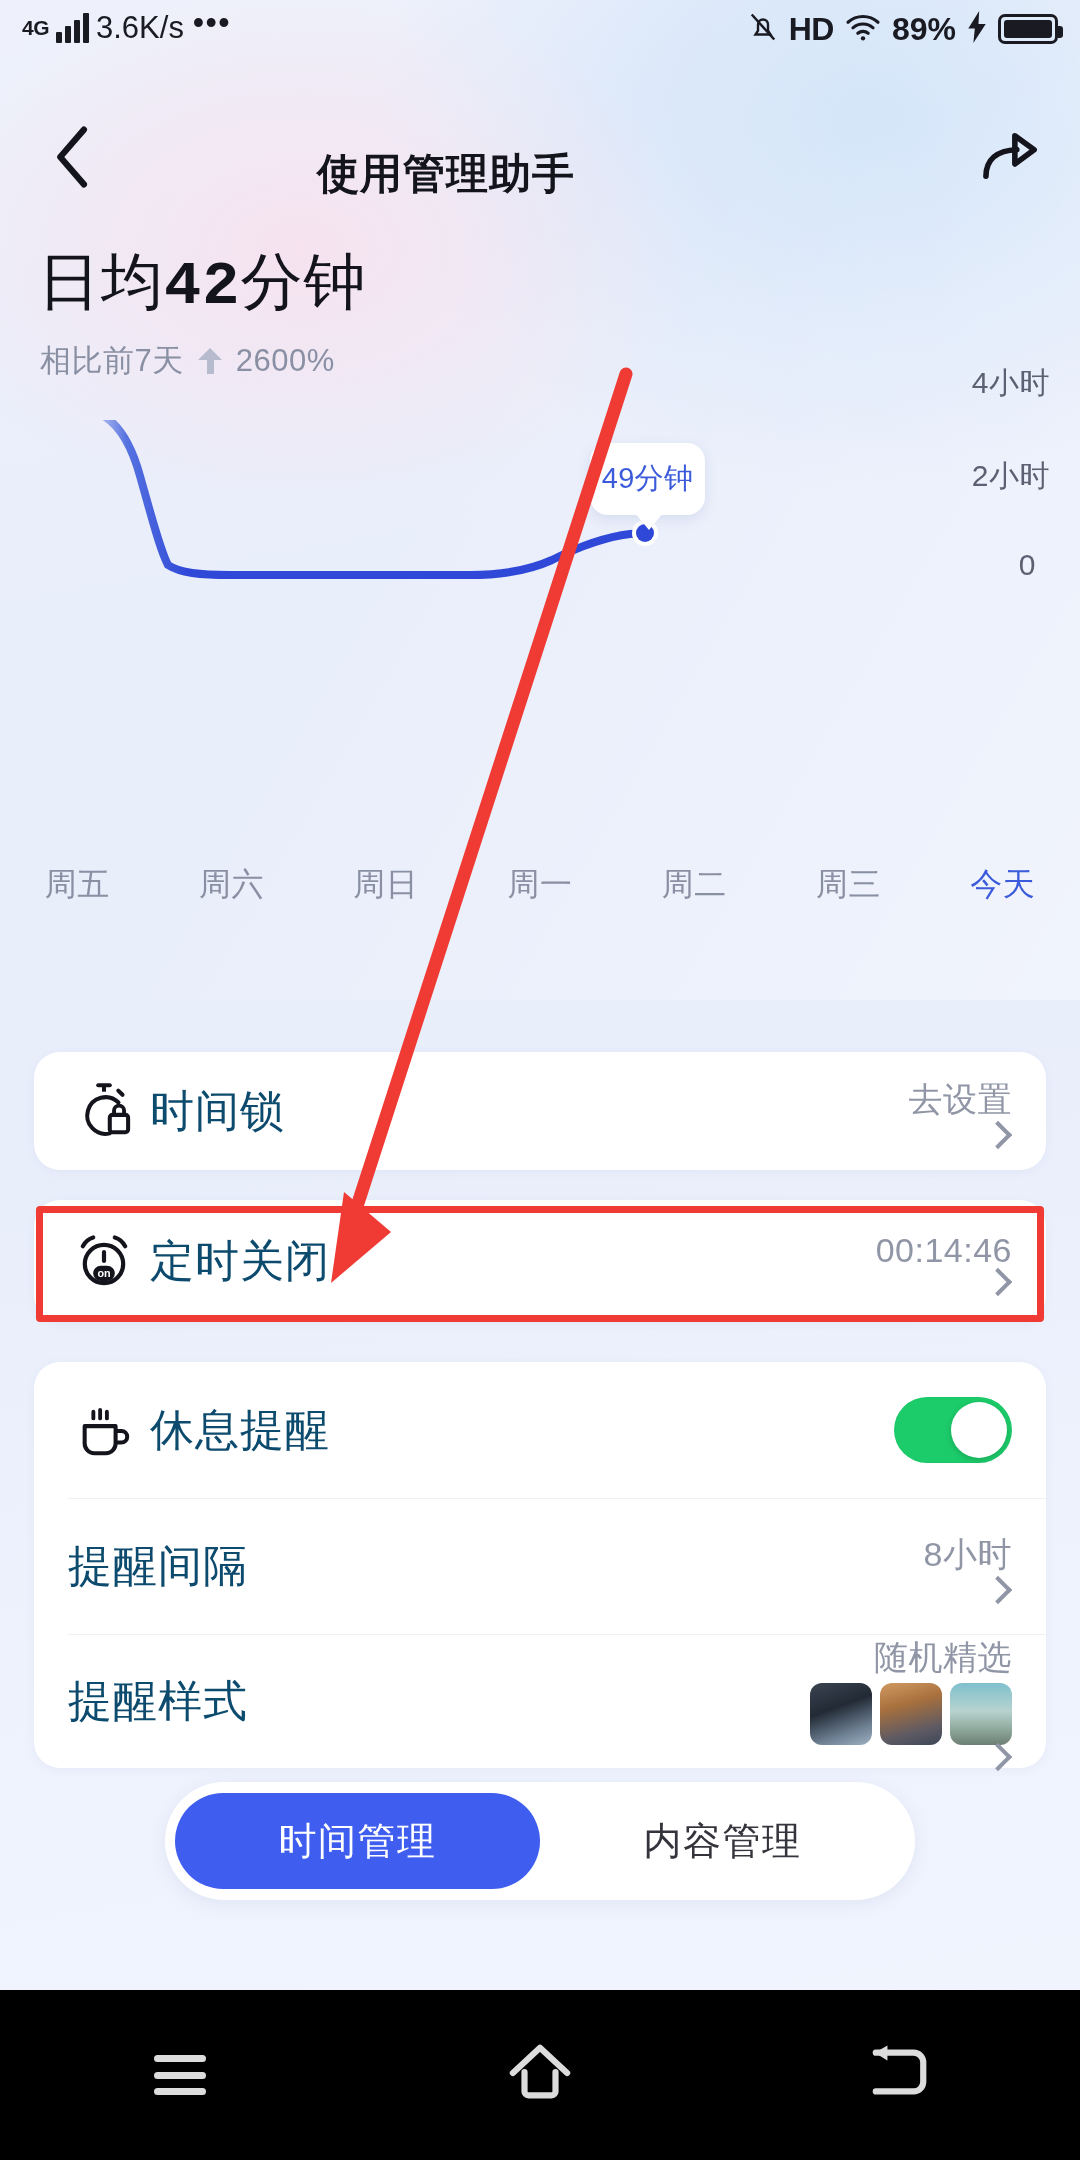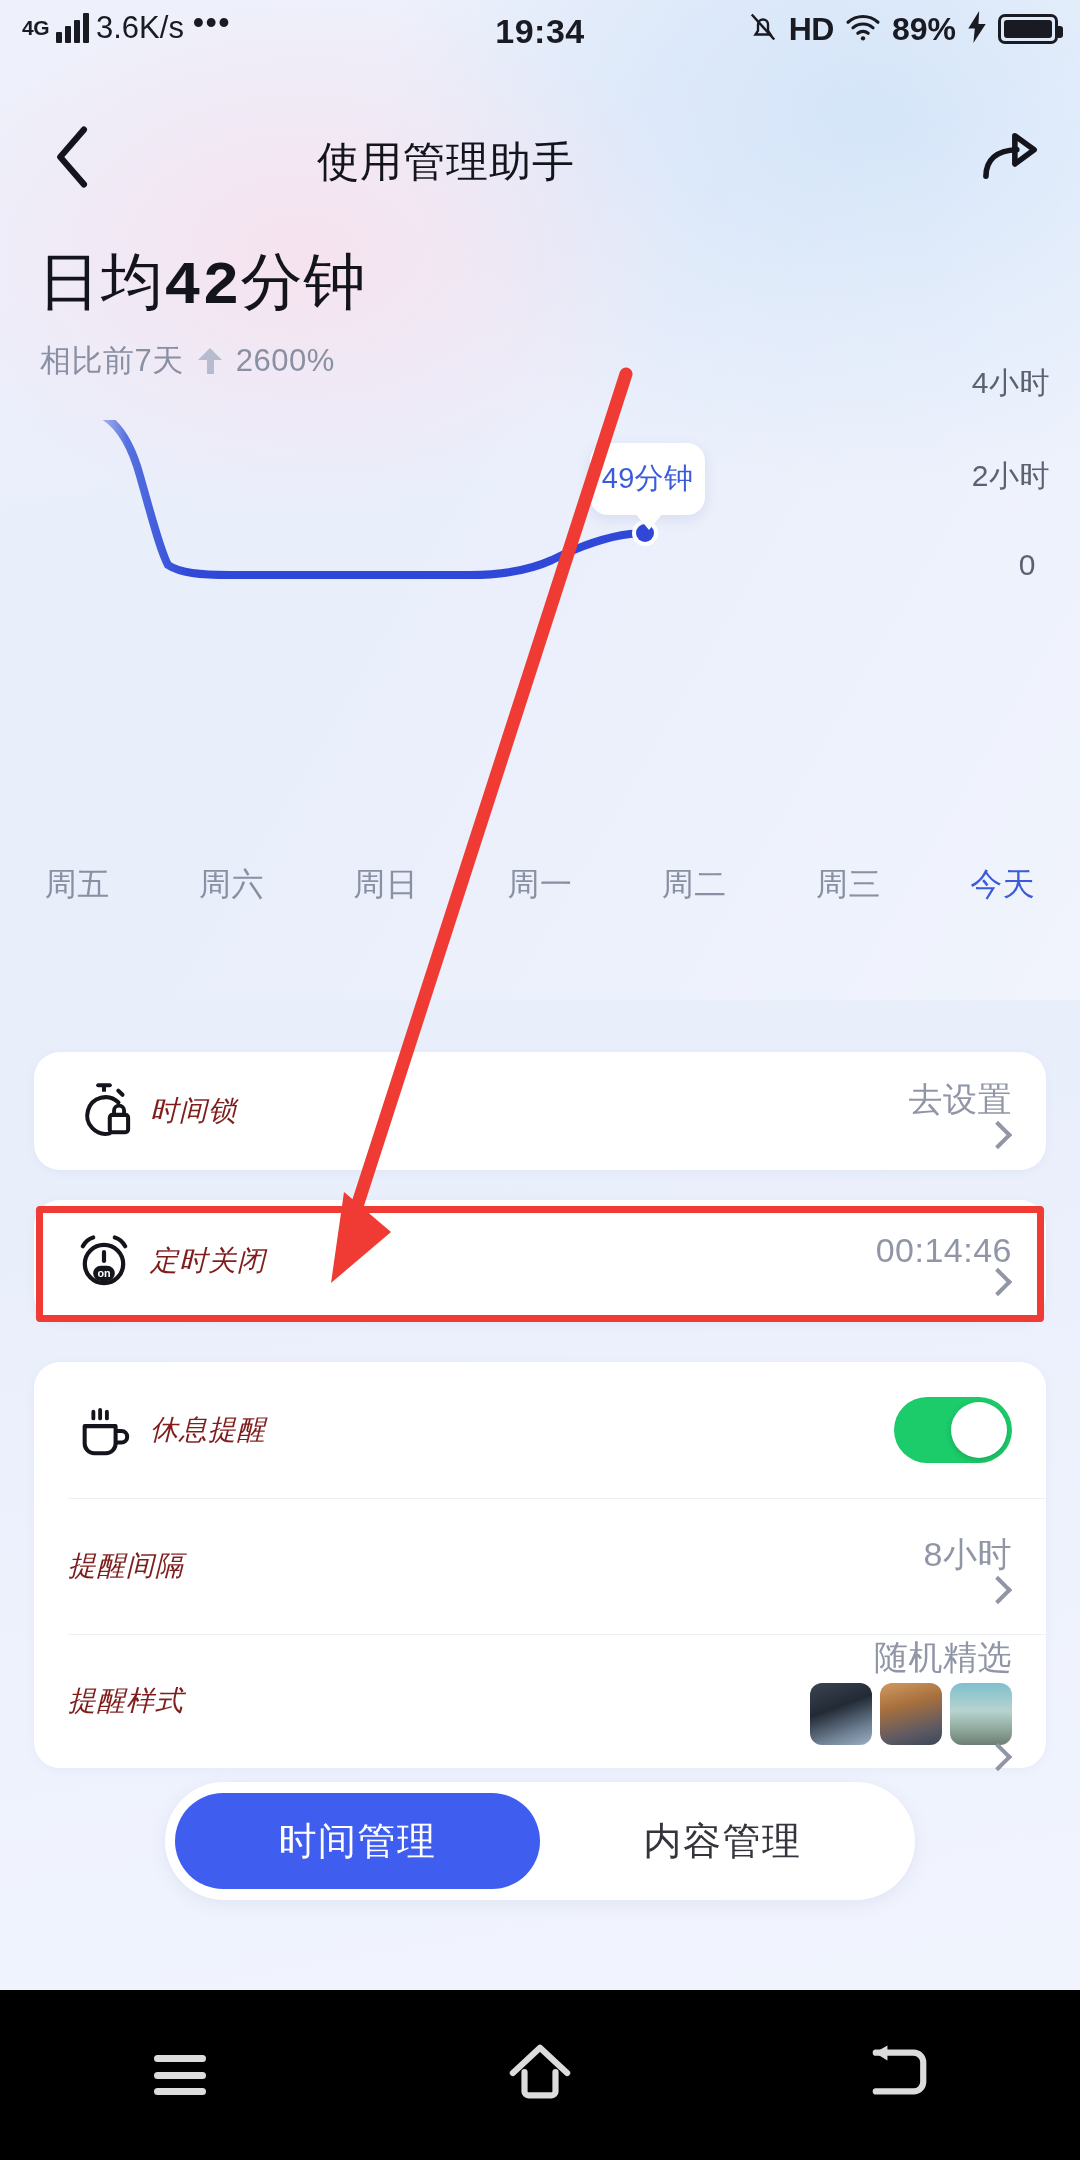--- a/index.html
+++ b/index.html
@@ -50,23 +50,23 @@
   .batt::after{ content:""; position:absolute; right:-8px; top:9px; width:5px; height:12px;
                 background:#1a1a22; border-radius:0 3px 3px 0;}
   .batt i{ display:block; width:100%; height:100%; background:#1a1a22; border-radius:3px;}
 
   
   .titlebar{ position:absolute; left:0; top:112px; width:1080px; height:92px; }
   .back-btn{ position:absolute; left:30px; top:4px; width:86px; height:86px;
              display:flex; align-items:center; justify-content:center; }
   .share-btn{ position:absolute; right:26px; top:4px; width:86px; height:86px;
               display:flex; align-items:center; justify-content:center;}
-  .page-title{ position:absolute; left:0; top:4px; width:892px; height:92px;
+  .page-title{ position:absolute; left:0; top:16px; width:892px; height:92px;
                display:flex; align-items:center; justify-content:center;
-               font-size:42px; font-weight:400; color:#14141c; letter-spacing:1px;}
+               font-size:42px; font-weight:700; color:#14141c; letter-spacing:1px;}
 
   
   .headline{ position:absolute; left:38px; top:240px; font-size:62px; color:#14141c;
              font-weight:400; letter-spacing:1px; white-space:nowrap;}
   .headline b{ font-weight:700;font-family:Liberation Mono, monospace; }
   .subline{ position:absolute; left:40px; top:340px; display:flex; align-items:center;
             gap:14px; color:#8a90a3; font-size:31px; letter-spacing:0.5px;}
   .uparrow{ display:inline-block; width:24px; height:26px; position:relative; }
   .uparrow::before{ content:""; position:absolute; left:9px; top:9px; width:7px; height:17px; background:#b6bccd;}
   .uparrow::after{ content:""; position:absolute; left:0; top:0; width:0; height:0;
@@ -94,21 +94,21 @@
 
   
   .card{ position:absolute; left:34px; width:1012px; background:#ffffff;
          border-radius:26px; box-shadow:0 2px 10px rgba(110,125,180,0.07);}
   #card1{ top:1052px; height:118px; }
   #card2{ top:1200px; height:122px; }
   #card3{ top:1362px; height:406px; }
 
   .row{ position:relative; height:118px; display:flex; align-items:center; padding:0 34px; }
   .row .ricon{ width:72px; flex:0 0 72px; display:flex; align-items:center; justify-content:center; }
-  .row .rlabel{ font-size:28px; color:#7f1d1d; letter-spacing:1px; margin-left:10px;font-style:italic;}
+  .row .rlabel{ font-size:44px; color:#0c4a6e; letter-spacing:1px; margin-left:10px;}
   .row .rright{ margin-left:auto; display:flex; align-items:flex-end; gap:2px;flex-direction:column; }
   .row .rvalue{ font-size:34px; color:#9096a6; letter-spacing:0.5px;}
   .chev{ display:inline-block; width:20px; height:20px; border-right:4px solid #9096a6;
          border-top:4px solid #9096a6; transform:rotate(45deg); margin-right:4px;}
   .divider{ position:absolute; left:34px; right:0; height:1px; background:#eff0f4; }
 
   .toggle{ width:118px; height:66px; border-radius:33px; background:#1ccc6a; position:relative;
            box-shadow:inset 0 0 0 1px rgba(0,0,0,0.02); }
   .toggle i{ position:absolute; right:5px; top:5px; width:56px; height:56px; border-radius:50%;
              background:#fff; box-shadow:0 2px 6px rgba(0,0,0,0.18);}
@@ -150,21 +150,20 @@
       <span class="sb-4g">4G</span>
       <span class="bars">
           <i></i>
           <i></i>
           <i></i>
           <i></i>
         </span>
       <span class="sb-speed">3.6K/s</span>
       <span class="sb-dots">•••</span>
     </div>
-    <div class="sb-center">19:34</div>
     <div class="sb-right">
       <span>
         <svg width="30" height="34" viewBox="0 0 24 26">
             <path d="M6 19h12l-2-3v-5a4 4 0 0 0-8 0v5l-2 3z" fill="none" stroke="#1a1a22" stroke-width="1.9"></path>
             <line x1="3" y1="3" x2="21" y2="23" stroke="#1a1a22" stroke-width="2"></line>
           </svg>
       </span>
       <span class="sb-hd">HD</span>
       <span>
         <svg width="36" height="30" viewBox="0 0 26 22">

